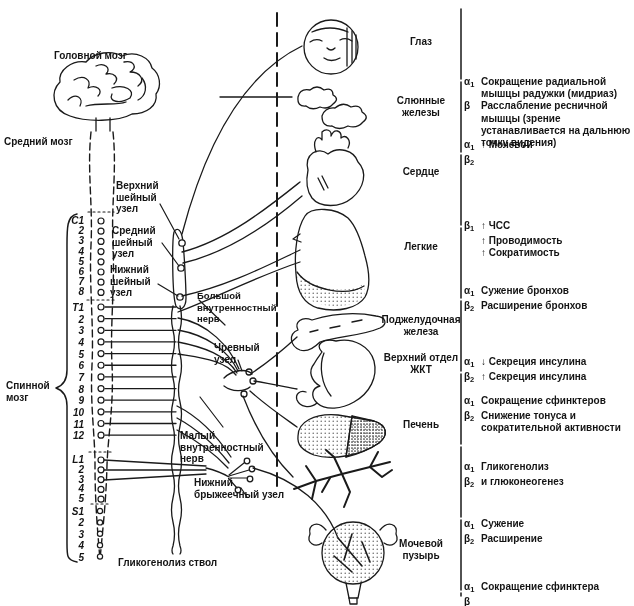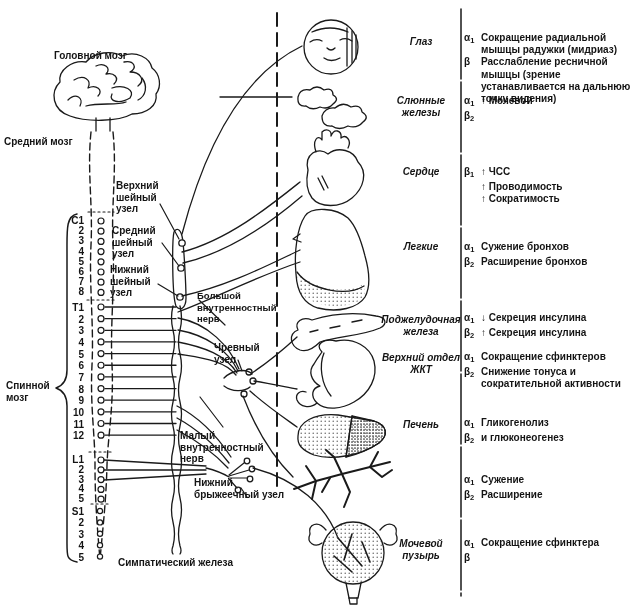--- a/index.html
+++ b/index.html
@@ -4,24 +4,24 @@
 <style>
   * { margin:0; padding:0; box-sizing:border-box; }
   html,body { background:#ffffff; }
   #canvas {
     position:relative; width:634px; height:606px; background:#fff; overflow:hidden;
     font-family:"Liberation Sans","DejaVu Sans",sans-serif; font-weight:700; color:#141414;
     -webkit-font-smoothing:antialiased;
   }
   #art { position:absolute; left:0; top:0; }
   .lbl { position:absolute; font-size:10px; line-height:11.5px; }
-  .seg-col { position:absolute; left:50px; width:34px; text-align:right; font-size:10px; }
+  .seg-col { position:absolute; left:50px; width:34px; text-align:right; font-size:10px;font-style:italic; }
   .seg-col span { display:block; }
-  .organ-label { position:absolute; left:380px; width:82px; text-align:center; font-size:10px; line-height:11.8px;font-style:italic; }
-  .effects { position:absolute; left:464px; width:170px; font-size:10px; line-height:12.2px; }
+  .organ-label { position:absolute; left:380px; width:82px; text-align:center; font-size:10px; line-height:11.8px; }
+  .effects { position:absolute; left:464px; width:170px; font-size:10px; line-height:12.2px;margin-top:44px; }
   .effect-row { display:flex; align-items:flex-start; }
   .receptor { flex:0 0 17px; width:17px; }
   .sub { font-size:7.5px; vertical-align:-2px; }
   .effect-text { flex:1 1 auto; }
 </style>
 </head>
 <body>
 
 <div id="canvas">
 
@@ -296,21 +296,21 @@
       <span>5</span>
     </div>
 
   <div class="lbl" style="left:116px; top:180px; width:50px">Верхний шейный узел</div>
   <div class="lbl" style="left:110px; top:264px; width:52px">Нижний шейный узел</div>
   <div class="lbl" style="left:112px; top:225px; width:52px">Средний шейный узел</div>
   <div class="lbl" style="left:197px; top:290px; width:84px; font-size:9.5px">Большой внутренностный нерв</div>
   <div class="lbl" style="left:214px; top:342px; width:52px">Чревный узел</div>
   <div class="lbl" style="left:180px; top:430px; width:92px">Малый внутренностный нерв</div>
   <div class="lbl" style="left:194px; top:477px; width:98px">Нижний брыжеечный узел</div>
-  <div class="lbl" style="left:118px; top:557px; width:140px">Симпатический железа</div>
+  <div class="lbl" style="left:118px; top:557px; width:140px">Гликогенолиз ствол</div>
 
   <div class="organ-label" style="top:36px">Глаз</div>
   <div class="effects" style="top:32px">
 
   <div class="effect-row">
         <span class="receptor"><span>α</span><span class="sub">1</span></span>
         <span class="effect-text">Сокращение радиальной мышцы радужки (мидриаз)</span>
       </div>
       <div class="effect-row">
         <span class="receptor"><span>β</span><span class="sub"></span></span>
@@ -325,21 +325,21 @@
         <span class="receptor"><span>α</span><span class="sub">1</span></span>
         <span class="effect-text">↑ Мочевой</span>
       </div>
       <div class="effect-row">
         <span class="receptor"><span>β</span><span class="sub">2</span></span>
         <span class="effect-text"></span>
       </div>
     </div>
 
   <div class="organ-label" style="top:166px">Сердце</div>
-  <div class="effects" style="top:166px">
+  <div class="effects" style="top:176px">
 
   <div class="effect-row">
         <span class="receptor"><span>β</span><span class="sub">1</span></span>
         <span class="effect-text">↑ ЧСС</span>
       </div>
       <div class="effect-row">
         <span class="receptor"><span></span><span class="sub"></span></span>
         <span class="effect-text">↑ Проводимость</span>
       </div>
       <div class="effect-row">

